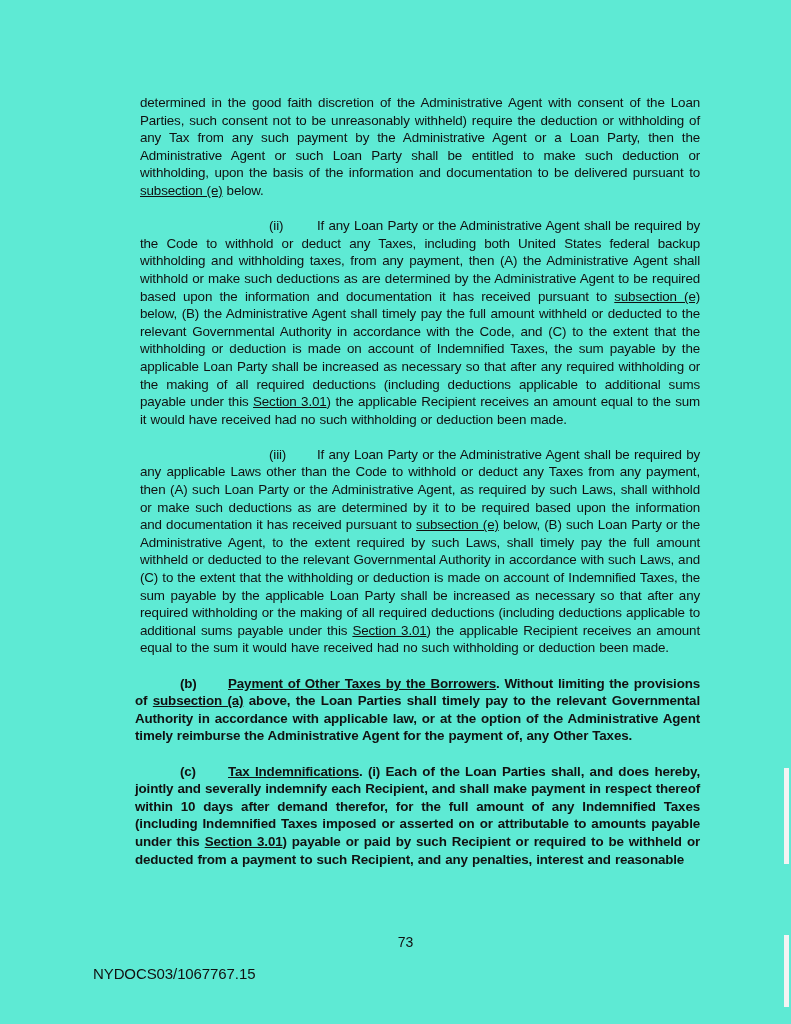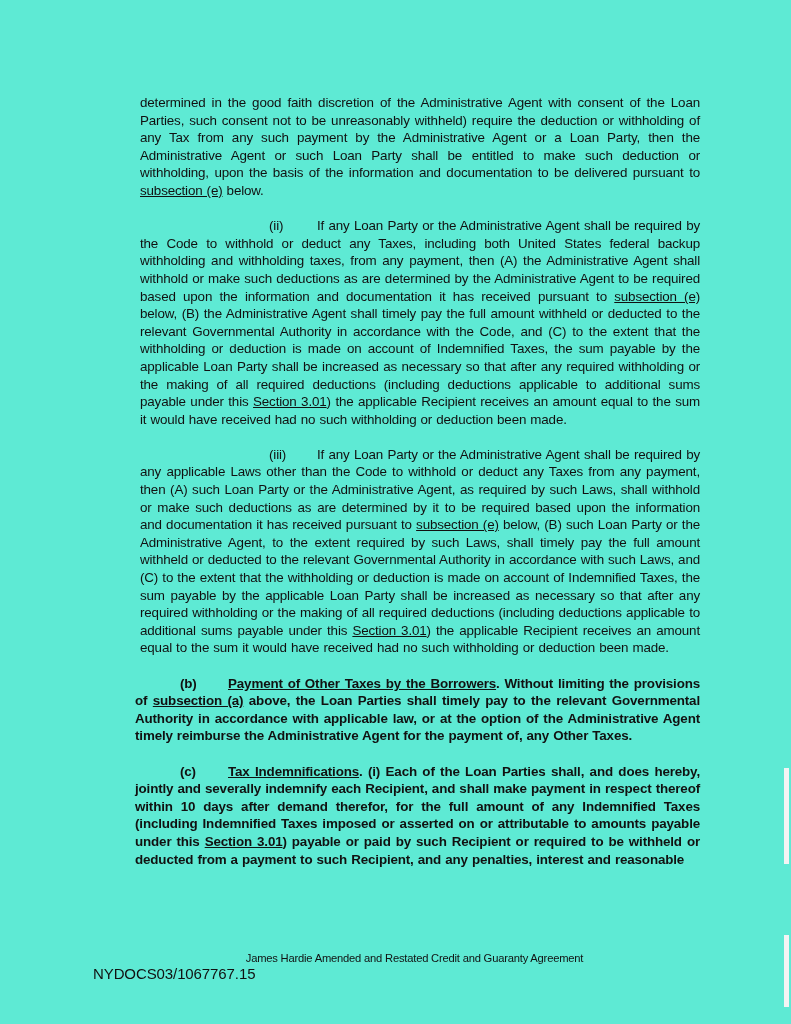--- a/index.html
+++ b/index.html
@@ -36,18 +36,18 @@
     <p class="para"><span class="indent-deep"></span><span class="label-ii">(ii)</span><span>If any Loan Party or the Administrative Agent shall be required by the Code to withhold or deduct any Taxes, including both United States federal backup withholding and withholding taxes, from any payment, then (A) the Administrative Agent shall withhold or make such deductions as are determined by the Administrative Agent to be required based upon the information and documentation it has received pursuant to </span><span class="u">subsection (e)</span><span> below, (B) the Administrative Agent shall timely pay the full amount withheld or deducted to the relevant Governmental Authority in accordance with the Code, and (C) to the extent that the withholding or deduction is made on account of Indemnified Taxes, the sum payable by the applicable Loan Party shall be increased as necessary so that after any required withholding or the making of all required deductions (including deductions applicable to additional sums payable under this </span><span class="u">Section 3.01</span><span>) the applicable Recipient receives an amount equal to the sum it would have received had no such withholding or deduction been made.</span></p>
 
     <p class="para"><span class="indent-deep"></span><span class="label-ii">(iii)</span><span>If any Loan Party or the Administrative Agent shall be required by any applicable Laws other than the Code to withhold or deduct any Taxes from any payment, then (A) such Loan Party or the Administrative Agent, as required by such Laws, shall withhold or make such deductions as are determined by it to be required based upon the information and documentation it has received pursuant to </span><span class="u">subsection (e)</span><span> below, (B) such Loan Party or the Administrative Agent, to the extent required by such Laws, shall timely pay the full amount withheld or deducted to the relevant Governmental Authority in accordance with such Laws, and (C) to the extent that the withholding or deduction is made on account of Indemnified Taxes, the sum payable by the applicable Loan Party shall be increased as necessary so that after any required withholding or the making of all required deductions (including deductions applicable to additional sums payable under this </span><span class="u">Section 3.01</span><span>) the applicable Recipient receives an amount equal to the sum it would have received had no such withholding or deduction been made.</span></p>
 
     <p class="para wide"><span class="indent-mid"></span><span class="label-b">(b)</span><span class="u">Payment of Other Taxes by the Borrowers</span><span>.  Without limiting the provisions of </span><span class="u">subsection (a)</span><span> above, the Loan Parties shall timely pay to the relevant Governmental Authority in accordance with applicable law, or at the option of the Administrative Agent timely reimburse the Administrative Agent for the payment of, any Other Taxes.</span></p>
 
     <p class="para wide"><span class="indent-mid"></span><span class="label-b">(c)</span><span class="u">Tax Indemnifications</span><span>.  (i)  Each of the Loan Parties shall, and does hereby, jointly and severally indemnify each Recipient, and shall make payment in respect thereof within 10 days after demand therefor, for the full amount of any Indemnified Taxes (including Indemnified Taxes imposed or asserted on or attributable to amounts payable under this </span><span class="u">Section 3.01</span><span>) payable or paid by such Recipient or required to be withheld or deducted from a payment to such Recipient, and any penalties, interest and reasonable</span></p>
 
   </div>
 
-  <div class="footer-title"><span>James Hardie Amended and Restated Credit and Guaranty Agreement</span></div>
+  <div class="footer-page"><span>73</span></div>
   <div class="docid">NYDOCS03/1067767.15</div>
 
   <div class="edge-artifact" style="top:768px;height:96px;"></div>
   <div class="edge-artifact" style="top:935px;height:72px;"></div>
 </div>
 
 </body></html>

